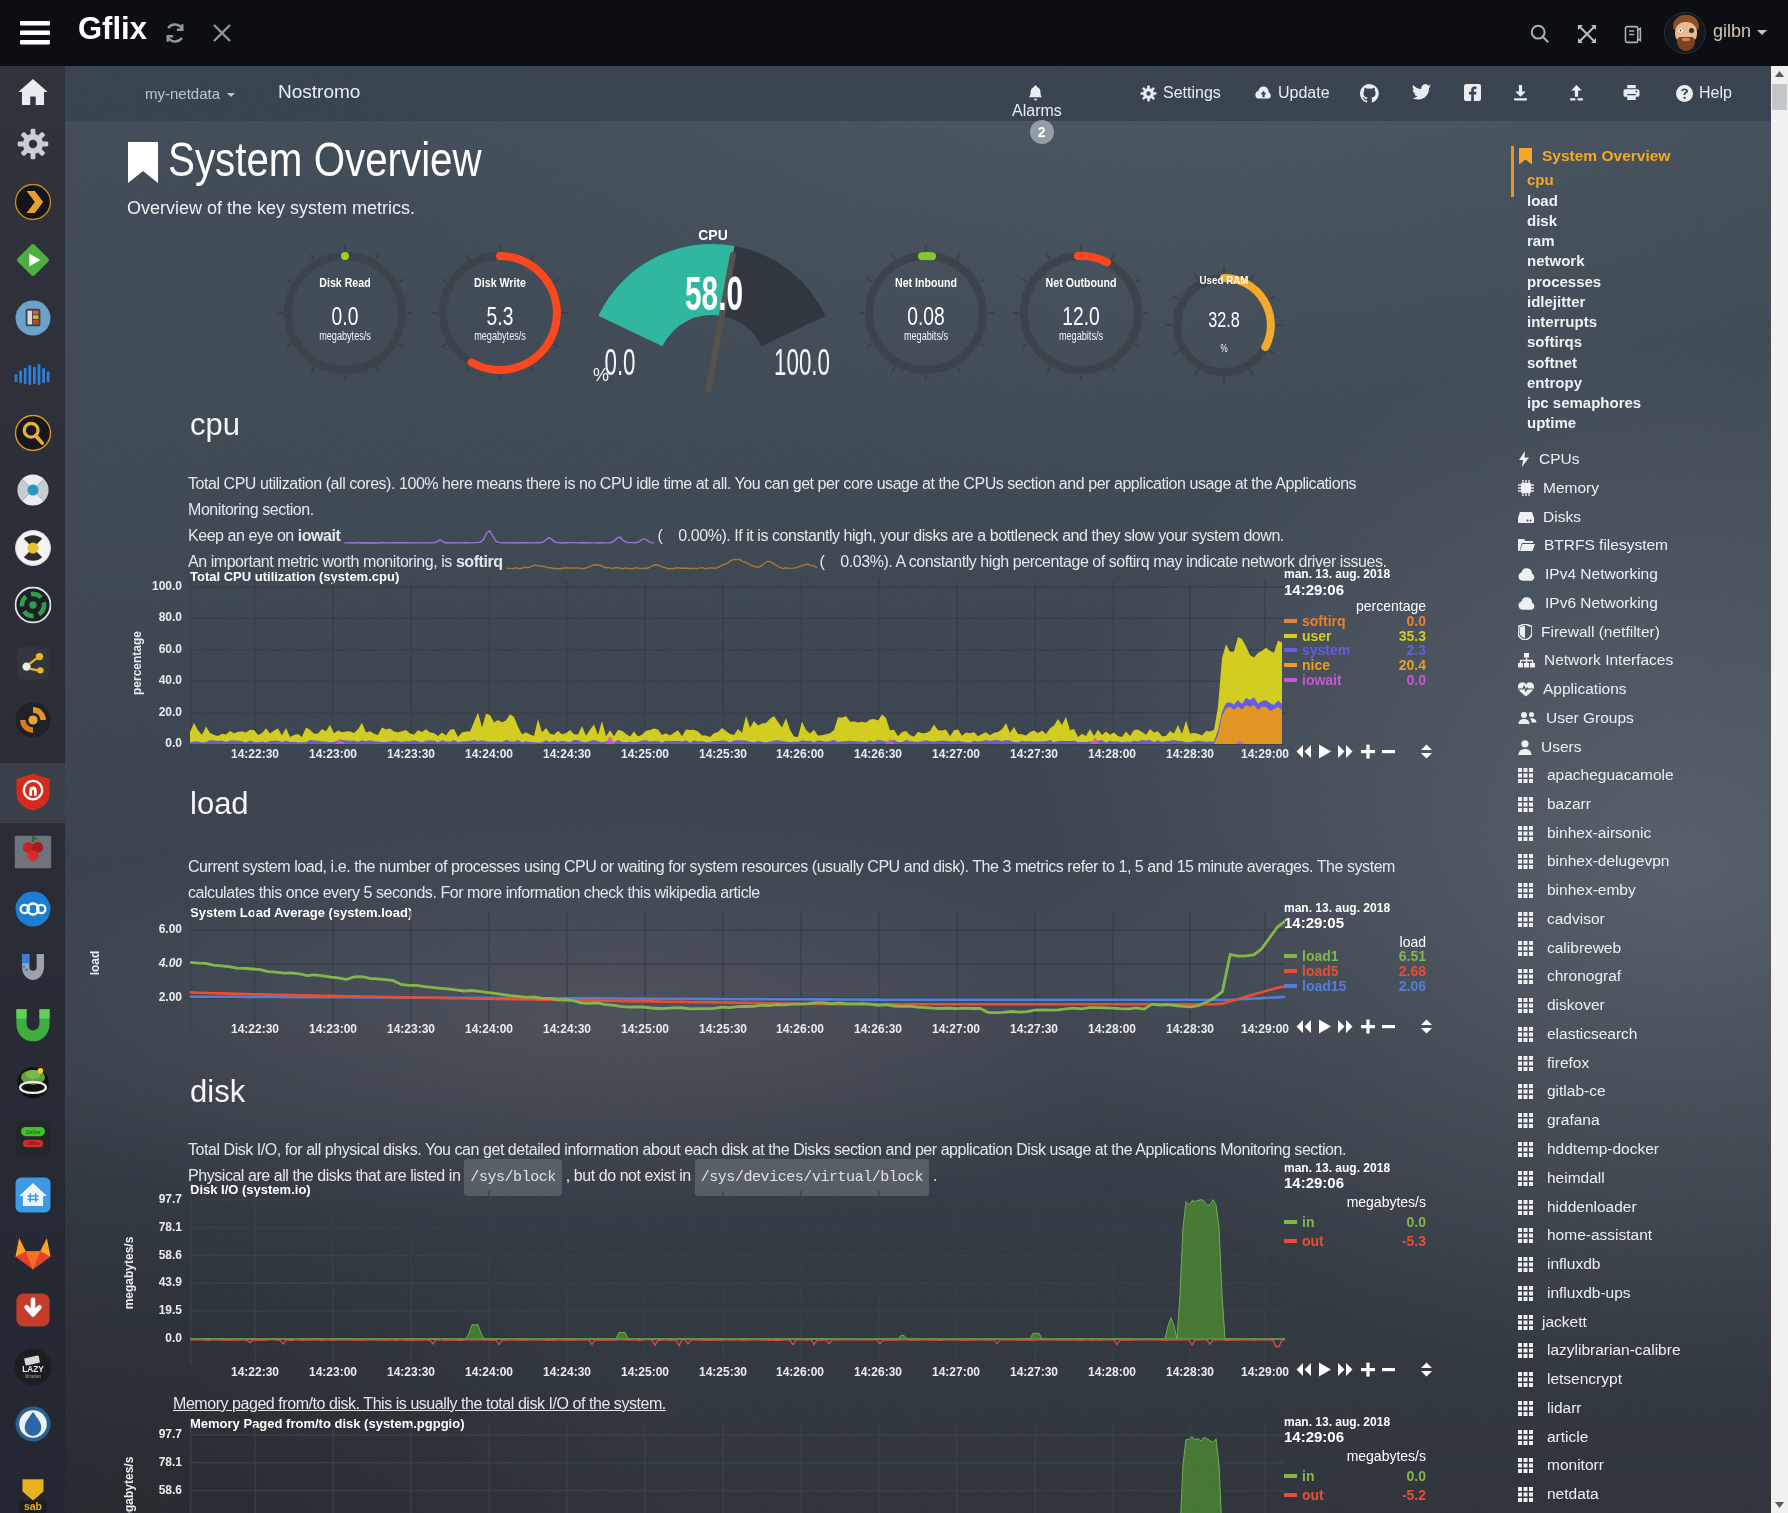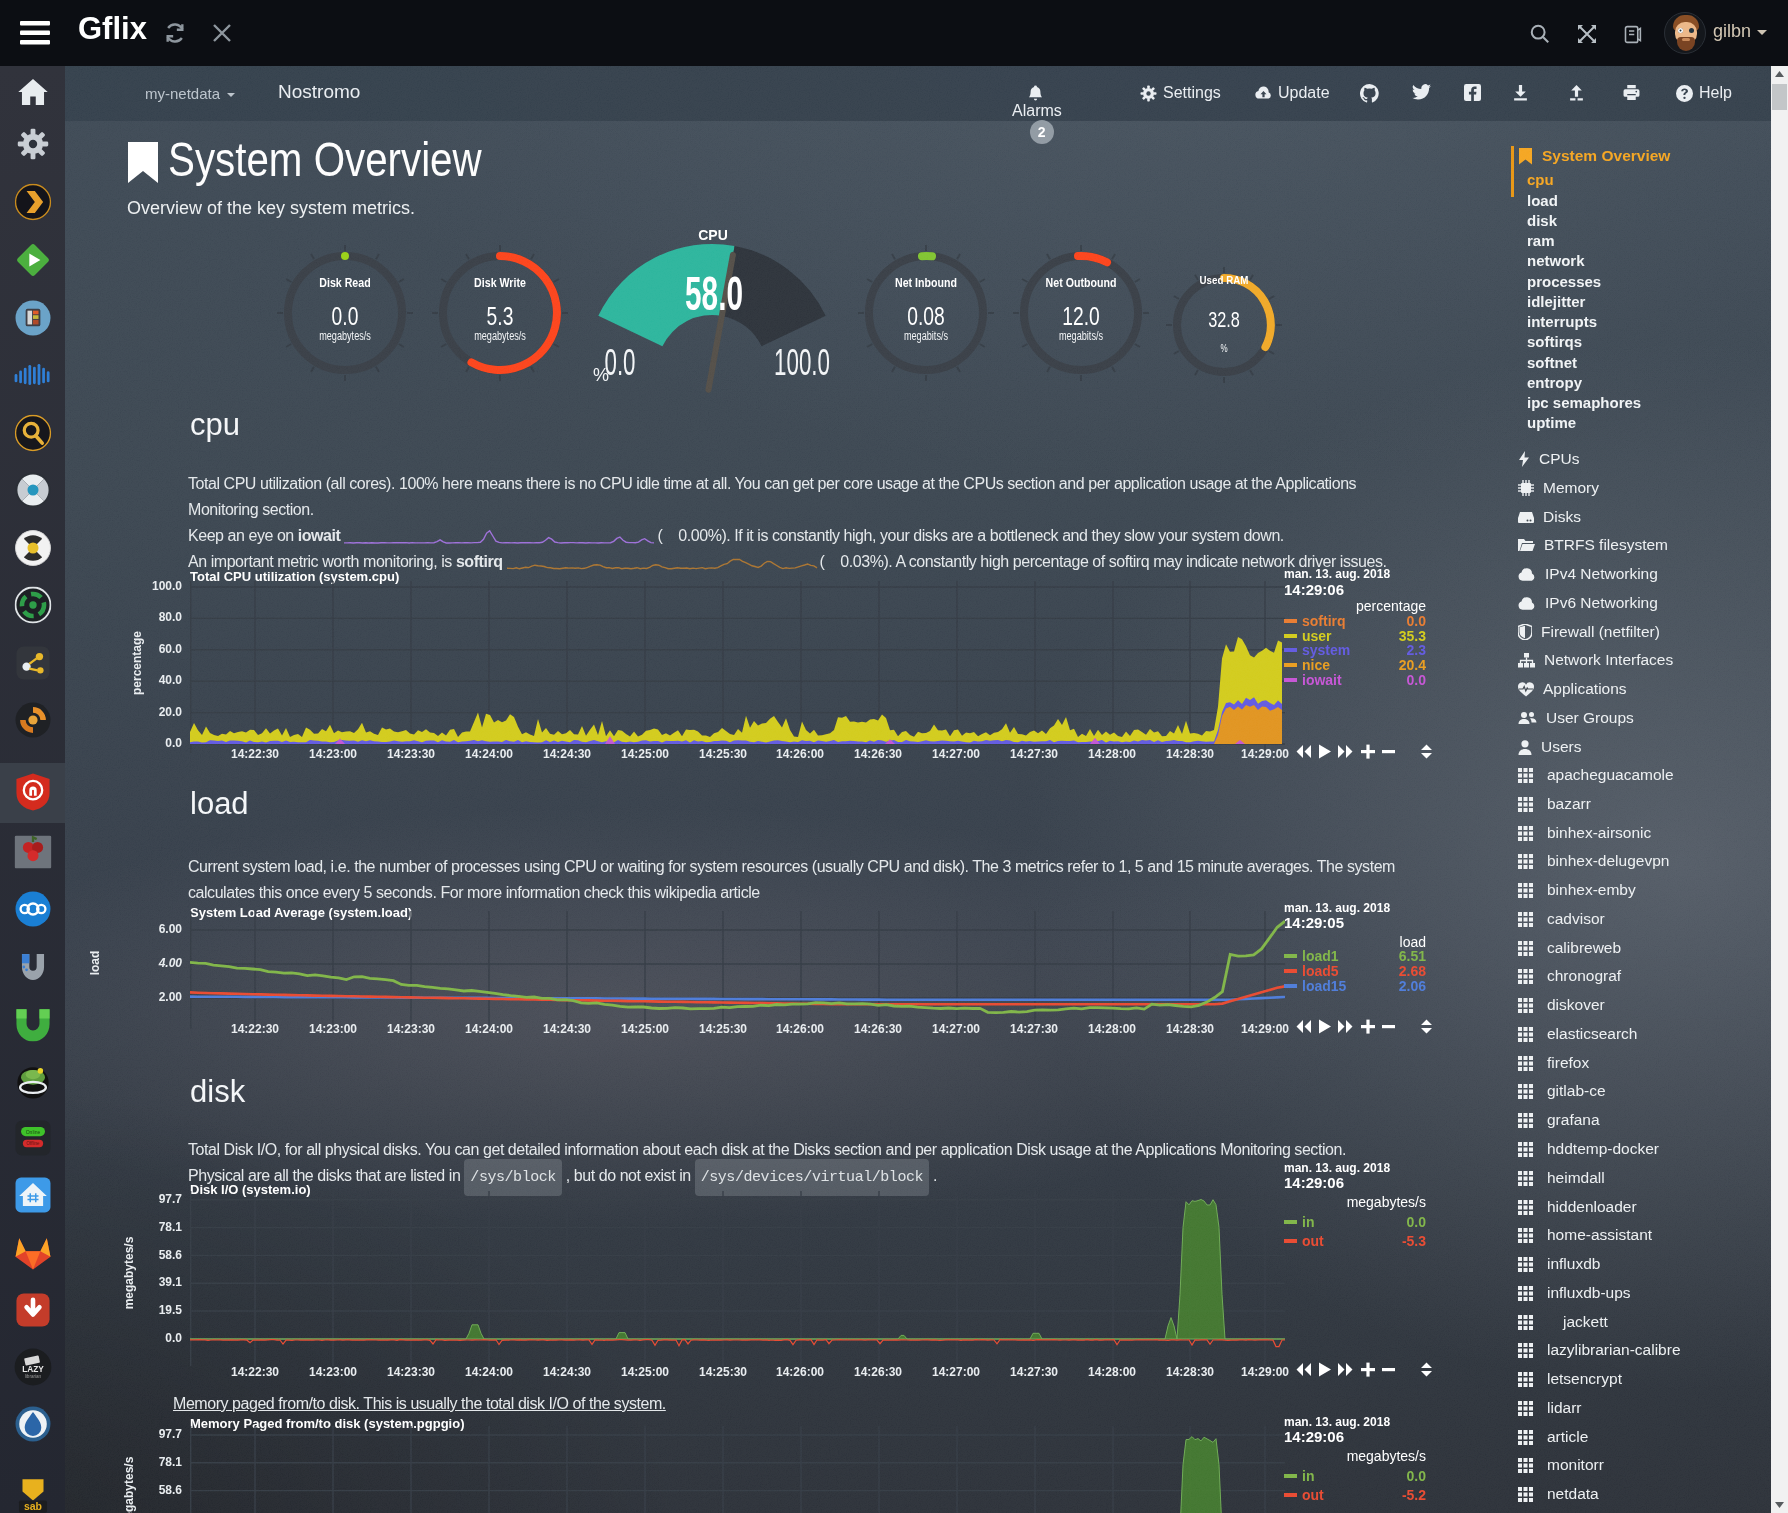--- a/index.html
+++ b/index.html
@@ -652,21 +652,21 @@
       <div class="xlab" style="left:735px;top:1299px;">14:26:00</div>
       <div class="xlab" style="left:813px;top:1299px;">14:26:30</div>
       <div class="xlab" style="left:891px;top:1299px;">14:27:00</div>
       <div class="xlab" style="left:969px;top:1299px;">14:27:30</div>
       <div class="xlab" style="left:1047px;top:1299px;">14:28:00</div>
       <div class="xlab" style="left:1125px;top:1299px;">14:28:30</div>
       <div class="xlab" style="left:1200px;top:1299px;">14:29:00</div>
     <div class="ylab" style="left:67px;top:1126px;">97.7</div>
       <div class="ylab" style="left:67px;top:1154px;">78.1</div>
       <div class="ylab" style="left:67px;top:1182px;">58.6</div>
-      <div class="ylab" style="left:67px;top:1209px;">39.1</div>
+      <div class="ylab" style="left:67px;top:1209px;">43.9</div>
       <div class="ylab" style="left:67px;top:1237px;">19.5</div>
       <div class="ylab" style="left:67px;top:1265px;">0.0</div>
     <div class="tool" style="left:1230px;top:1296px;"><svg width="150" height="15" viewBox="0 0 150 15" fill="#fff">
           <path d="M8 1 v13 L1.5 7.5 z M16 1 v13 L9.5 7.5 z"></path>
           <path d="M24 0.5 L36 7.5 L24 14.5 z"></path>
           <path d="M43 1 v13 L49.5 7.5 z M51 1 v13 L57.5 7.5 z"></path>
           <rect x="66" y="6" width="14" height="3.2"></rect>
           <rect x="71.4" y="0.6" width="3.2" height="14"></rect>
           <rect x="87" y="6" width="13" height="3.2"></rect>
           <path d="M126 6 L131.5 0.5 L137 6 z M126 9 L131.5 14.5 L137 9 z"></path>
@@ -1071,21 +1071,21 @@
             <rect x="5.5" y="0" width="4" height="4"></rect>
             <rect x="11" y="0" width="4" height="4"></rect>
             <rect x="0" y="5.5" width="4" height="4"></rect>
             <rect x="5.5" y="5.5" width="4" height="4"></rect>
             <rect x="11" y="5.5" width="4" height="4"></rect>
             <rect x="0" y="11" width="4" height="4"></rect>
             <rect x="5.5" y="11" width="4" height="4"></rect>
             <rect x="11" y="11" width="4" height="4"></rect>
           </g>
         </svg>
-        <span style="margin-left:21px">jackett</span>
+        <span style="margin-left:0">jackett</span>
       </div>
     <div class="rm" style="top:1275px;">
         <svg class="rmi" width="15" height="15" viewBox="0 0 15 15">
           <g fill="#edf0f2">
             <rect x="0" y="0" width="4" height="4"></rect>
             <rect x="5.5" y="0" width="4" height="4"></rect>
             <rect x="11" y="0" width="4" height="4"></rect>
             <rect x="0" y="5.5" width="4" height="4"></rect>
             <rect x="5.5" y="5.5" width="4" height="4"></rect>
             <rect x="11" y="5.5" width="4" height="4"></rect>

